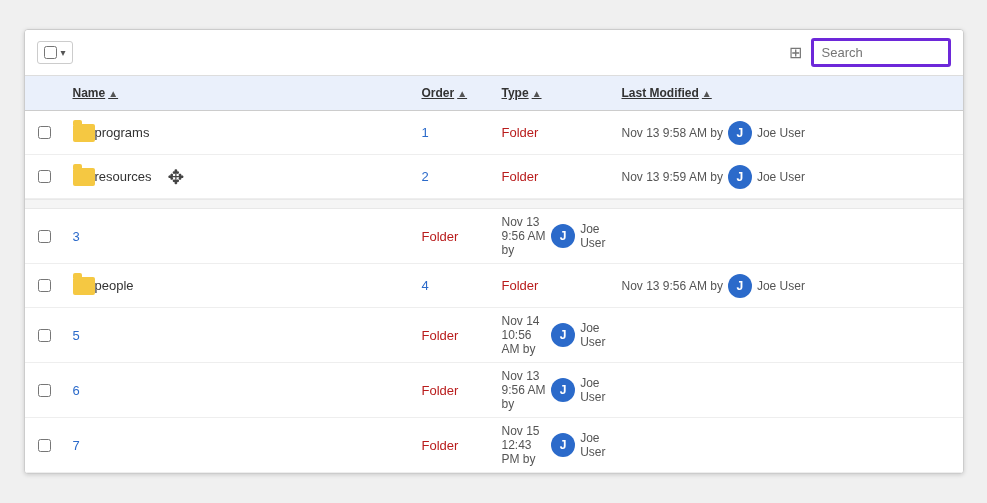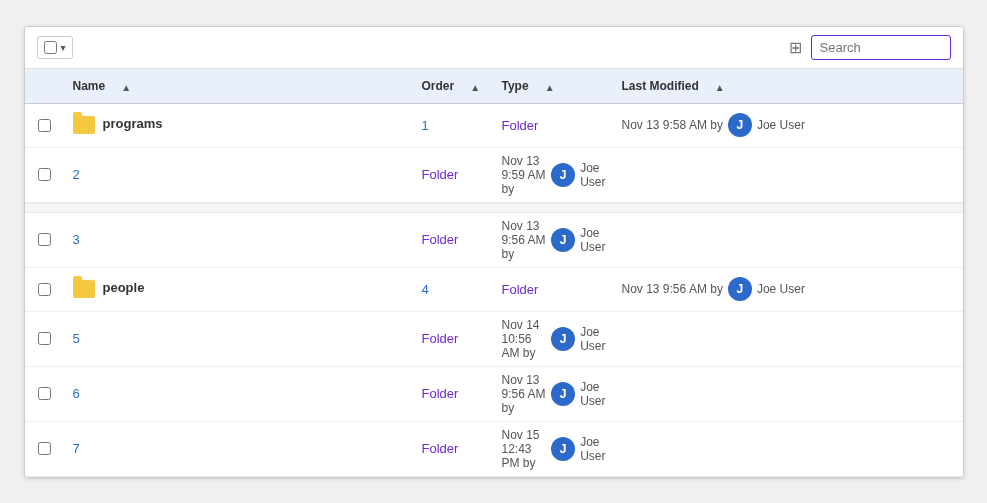--- a/index.html
+++ b/index.html
@@ -54,43 +54,44 @@
       display: flex;
       align-items: center;
       gap: 8px;
     }
     .grid-icon {
       color: #777;
       font-size: 16px;
       cursor: pointer;
     }
     .search-box {
-      border: 1px solid #6d28d9;
+      border: 3px solid #6d28d9;
       border-radius: 3px;
       padding: 4px 8px;
       font-size: 13px;
       color: #999;
       width: 140px;
       outline: none;
     }
     .table-header {
       display: grid;
       grid-template-columns: 40px 1fr 80px 120px 1fr;
       background: #eaf0fb;
       border-bottom: 1px solid #ccc;
       padding: 6px 0;
     }
     .th {
       padding: 4px 8px;
       font-weight: bold;
       color: #333;
       font-size: 12px;
       display: flex;
-      align-items: flex-end;
-      gap: 16px;
+      align-items: center;
+      gap: 3px;
+      text-decoration: underline;
     }
     .th .sort-arrow {
       color: #555;
       font-size: 10px;
     }
     .table-body {
       overflow-y: auto;
     }
     .divider {
       height: 10px;
@@ -106,23 +107,21 @@
       min-height: 44px;
       background: #fff;
     }
     .row-cell {
       padding: 6px 8px;
       display: flex;
       align-items: center;
     }
     .row-cell.name-cell {
       display: flex;
-      align-items: flex-start;
-      gap: 8px;
-      font-weight: bold;
+      align-items: center;
     }
     .folder-icon {
       width: 22px;
       height: 18px;
       background: #f5c842;
       border-radius: 2px;
       position: relative;
       flex-shrink: 0;
     }
     .folder-icon::before {
@@ -137,21 +136,21 @@
     }
     .item-name {
       color: #333;
       font-size: 13px;
     }
     .order-val {
       color: #2b6aca;
       font-size: 13px;
     }
     .type-val {
-      color: #6d28d9;
+      color: #b91c1c;
       font-size: 13px;
     }
     .modified-val {
       color: #555;
       font-size: 12px;
       display: flex;
       align-items: center;
       gap: 5px;
     }
     .avatar {
@@ -230,20 +229,25 @@
             <span>Nov 13 9:58 AM by </span>
             <div class="avatar">J</div>
             <span>Joe User</span>
           </div>
         </div>
       </div>
       <div class="row">
         <div class="row-cell row-checkbox">
           <input type="checkbox" style="">
         </div>
+        <div class="row-cell name-cell">
+          <div class="folder-icon"></div>
+          <span class="item-name">resources</span>
+          <span style="margin-left: 16px; font-size: 20px; color: rgb(68, 68, 68); cursor: move; display: inline-flex; align-items: center;">✥</span>
+        </div>
         <div class="row-cell">
           <span class="order-val">2</span>
         </div>
         <div class="row-cell">
           <span class="type-val">Folder</span>
         </div>
         <div class="row-cell">
           <div class="modified-val">
             <span>Nov 13 9:59 AM by </span>
             <div class="avatar">J</div>

